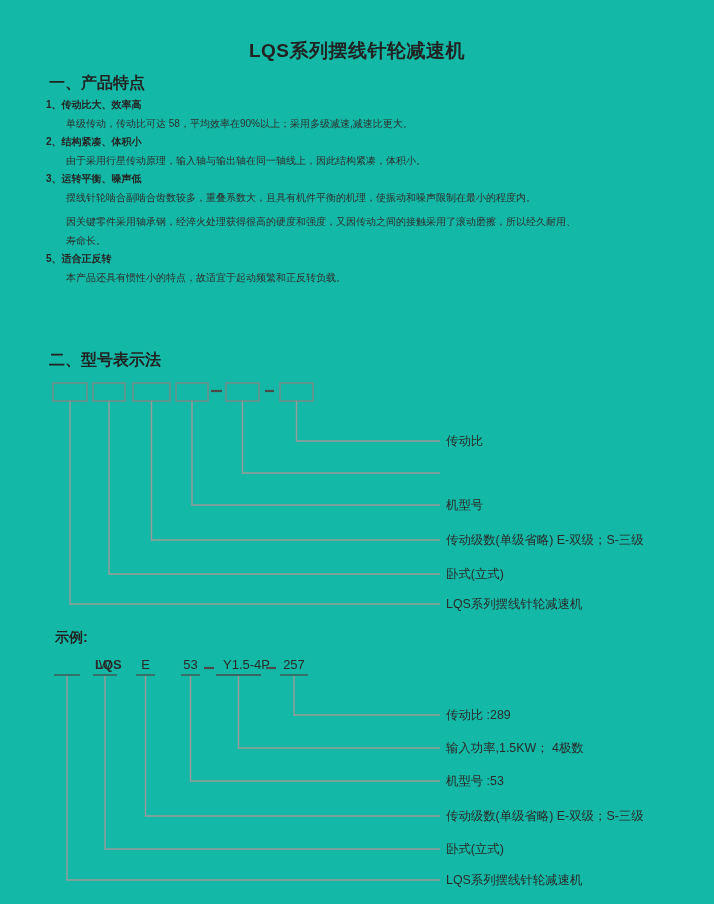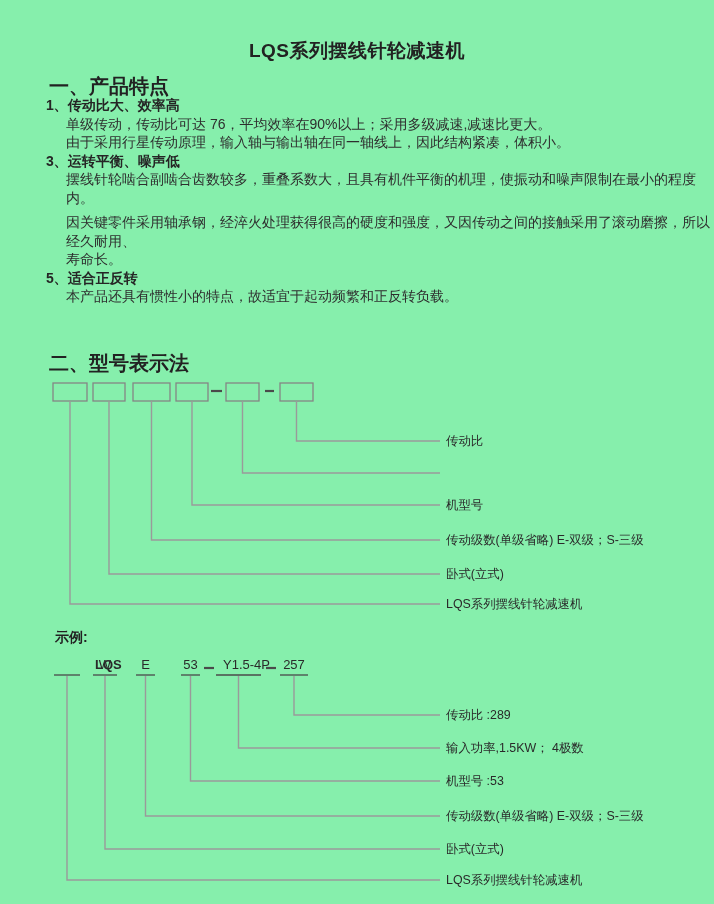--- a/index.html
+++ b/index.html
@@ -1,38 +1,38 @@
 <!DOCTYPE html>
 <html><head>
 <meta charset="utf-8">
 <style>
   html,body{margin:0;padding:0;background:#fff;}
   #page{
     position:relative;
     width:714px;height:904px;
-    background:#86efac;
+    background:#14b8a6;
     font-family:"Liberation Sans","DejaVu Sans",sans-serif;
     color:#2e2e2e;
     overflow:hidden;
   }
   #lineart{position:absolute;left:0;top:0;z-index:0;}
   .abs{position:absolute;z-index:1;}
   .page-title{
     left:0;top:38px;width:714px;
     text-align:center;
     font-size:19px;font-weight:bold;color:#222;
     letter-spacing:.5px;
   }
   .sec-heading{
-    font-size:20px;font-weight:bold;color:#222;
+    font-size:16px;font-weight:bold;color:#222;
     white-space:nowrap;
   }
   #features{
     left:46px;top:96px;width:668px;
-    font-size:14px;line-height:18.5px;
+    font-size:10px;line-height:18.5px;
   }
   .feat-title{font-weight:600;color:#252525;white-space:nowrap;}
   .feat-desc{padding-left:20px;white-space:pre-line;color:#2e2e2e;}
   .feat-sp{margin-top:6px;}
   .lbl{
     position:absolute;left:446px;height:18px;line-height:18px;
     font-size:12.4px;color:#2a2a2a;white-space:nowrap;z-index:1;
   }
   .example-heading{
     left:55px;top:629px;
@@ -99,23 +99,24 @@
     </g>
   </svg>
 
   <div class="abs page-title">LQS系列摆线针轮减速机</div>
 
   <div class="abs sec-heading" style="left:49px;top:73px;">一、产品特点</div>
 
   <div class="abs" id="features">
     <div>
       <div class="feat-title">1、传动比大、效率高</div>
-      <div class="feat-desc">单级传动，传动比可达 76，平均效率在90%以上；采用多级减速,减速比更大。</div>
+      <div class="feat-desc">单级传动，传动比可达 58，平均效率在90%以上；采用多级减速,减速比更大。</div>
     </div>
     <div>
+      <div class="feat-title">2、结构紧凑、体积小</div>
       <div class="feat-desc">由于采用行星传动原理，输入轴与输出轴在同一轴线上，因此结构紧凑，体积小。</div>
     </div>
     <div>
       <div class="feat-title">3、运转平衡、噪声低</div>
       <div class="feat-desc">摆线针轮啮合副啮合齿数较多，重叠系数大，且具有机件平衡的机理，使振动和噪声限制在最小的程度内。</div>
     </div>
     <div class="feat-sp">
       <div class="feat-desc">因关键零件采用轴承钢，经淬火处理获得很高的硬度和强度，又因传动之间的接触采用了滚动磨擦，所以经久耐用、
 寿命长。</div>
     </div>

